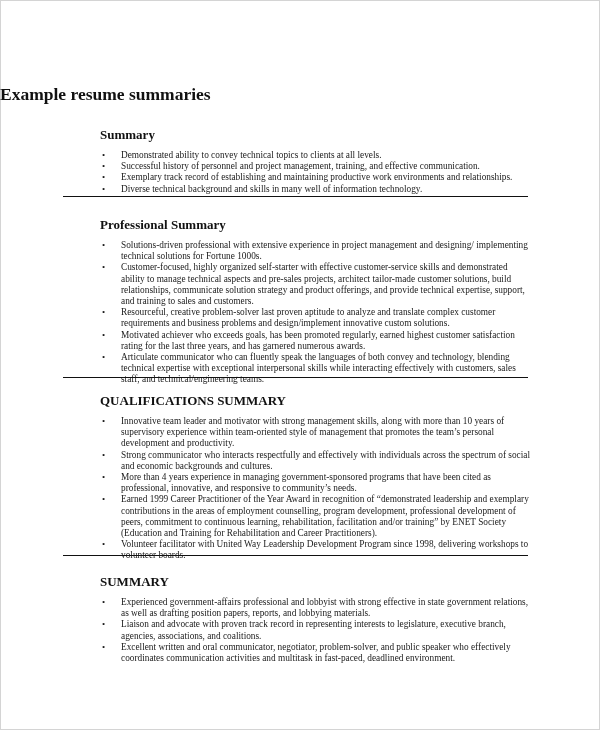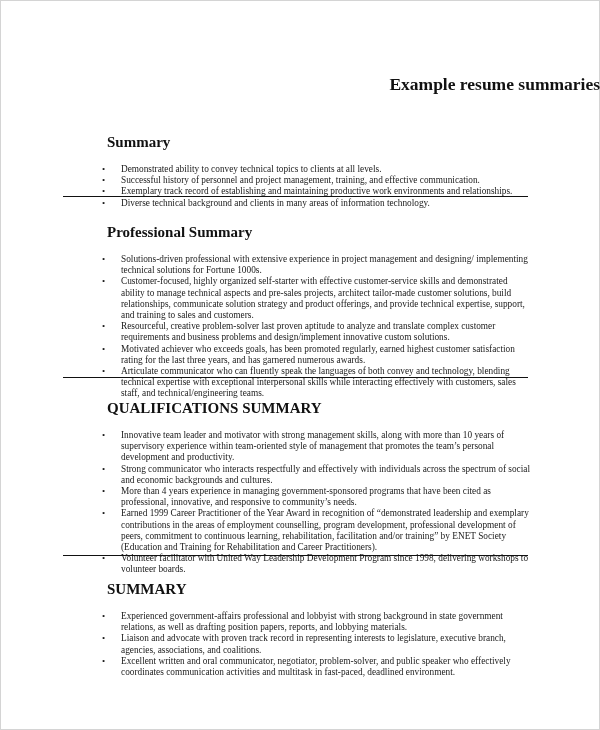--- a/index.html
+++ b/index.html
@@ -5,26 +5,26 @@
   html, body { margin: 0; padding: 0; }
   body {
     width: 600px; height: 730px; background: #ffffff; position: relative; overflow: hidden;
     font-family: "Liberation Serif", serif; color: #1a1a1a;
   }
   .page-frame {
     position: absolute; left: 0; top: 0; width: 598px; height: 728px;
     border: 1px solid #d4d4d4; box-sizing: content-box;
   }
   .title {
-    position: absolute; left: 0; right: 0; top: 74px; text-align: right;
+    position: absolute; left: 0; right: 0; top: 84px; text-align: left;
     font-size: 17.5px; font-weight: bold; color: #111;
   }
   .section { position: absolute; left: 91px; width: 440px; }
   .section h2 {
-    margin: 16px; font-size: 15px; font-weight: bold; line-height: 12px; color: #111;
+    margin: 9px; font-size: 13px; font-weight: bold; line-height: 12px; color: #111;
   }
   .section ul { margin: 0; padding: 0; list-style: none; }
   .section li {
     position: relative; padding-left: 30px; font-size: 9.3px; line-height: 11.2px; color: #1a1a1a;
   }
   .section li .bullet {
     position: absolute; left: 11px; top: 0; font-size: 9px;
   }
   .divider {
     position: absolute; left: 63px; width: 465px; height: 0; border-top: 1.5px solid #111;
@@ -36,21 +36,21 @@
 <div class="page-frame"></div>
 
 <div class="title">Example resume summaries</div>
 
 <div class="section" style="top:120px;">
   <h2>Summary</h2>
   <ul>
     <li><span class="bullet">•</span><span>Demonstrated ability to convey technical topics to clients at all levels.</span></li>
     <li><span class="bullet">•</span><span>Successful history of personnel and project management, training, and effective communication.</span></li>
     <li><span class="bullet">•</span><span>Exemplary track record of establishing and maintaining productive work environments and relationships.</span></li>
-    <li><span class="bullet">•</span><span>Diverse technical background and clients in many areas of information technology.</span></li>
+    <li><span class="bullet">•</span><span>Diverse technical background and skills in many well of information technology.</span></li>
   </ul>
 </div>
 
 <div class="divider" style="top:196px;"></div>
 
 <div class="section" style="top:210px;">
   <h2>Professional Summary</h2>
   <ul>
     <li><span class="bullet">•</span><span>Solutions-driven professional with extensive experience in project management and designing/ implementing technical solutions for Fortune 1000s.</span></li>
     <li><span class="bullet">•</span><span>Customer-focused, highly organized self-starter with effective customer-service skills and demonstrated ability to manage technical aspects and pre-sales projects, architect tailor-made customer solutions, build relationships, communicate solution strategy and product offerings, and provide technical expertise, support, and training to sales and customers.</span></li>
@@ -71,17 +71,17 @@
     <li><span class="bullet">•</span><span>Earned 1999 Career Practitioner of the Year Award in recognition of “demonstrated leadership and exemplary contributions in the areas of employment counselling, program development, professional development of peers, commitment to continuous learning, rehabilitation, facilitation and/or training” by ENET Society (Education and Training for Rehabilitation and Career Practitioners).</span></li>
     <li><span class="bullet">•</span><span>Volunteer facilitator with United Way Leadership Development Program since 1998, delivering workshops to volunteer boards.</span></li>
   </ul>
 </div>
 
 <div class="divider" style="top:555px;"></div>
 
 <div class="section" style="top:567px;">
   <h2>SUMMARY</h2>
   <ul>
-    <li><span class="bullet">•</span><span>Experienced government-affairs professional and lobbyist with strong background in state government relations, as well as drafting position papers, reports, and lobbying materials.</span></li>
+    <li><span class="bullet">•</span><span>Experienced government-affairs professional and lobbyist with strong effective in state government relations, as well as drafting position papers, reports, and lobbying materials.</span></li>
     <li><span class="bullet">•</span><span>Liaison and advocate with proven track record in representing interests to legislature, executive branch, agencies, associations, and coalitions.</span></li>
     <li><span class="bullet">•</span><span>Excellent written and oral communicator, negotiator, problem-solver, and public speaker who effectively coordinates communication activities and multitask in fast-paced, deadlined environment.</span></li>
   </ul>
 </div>
 
 </body></html>

